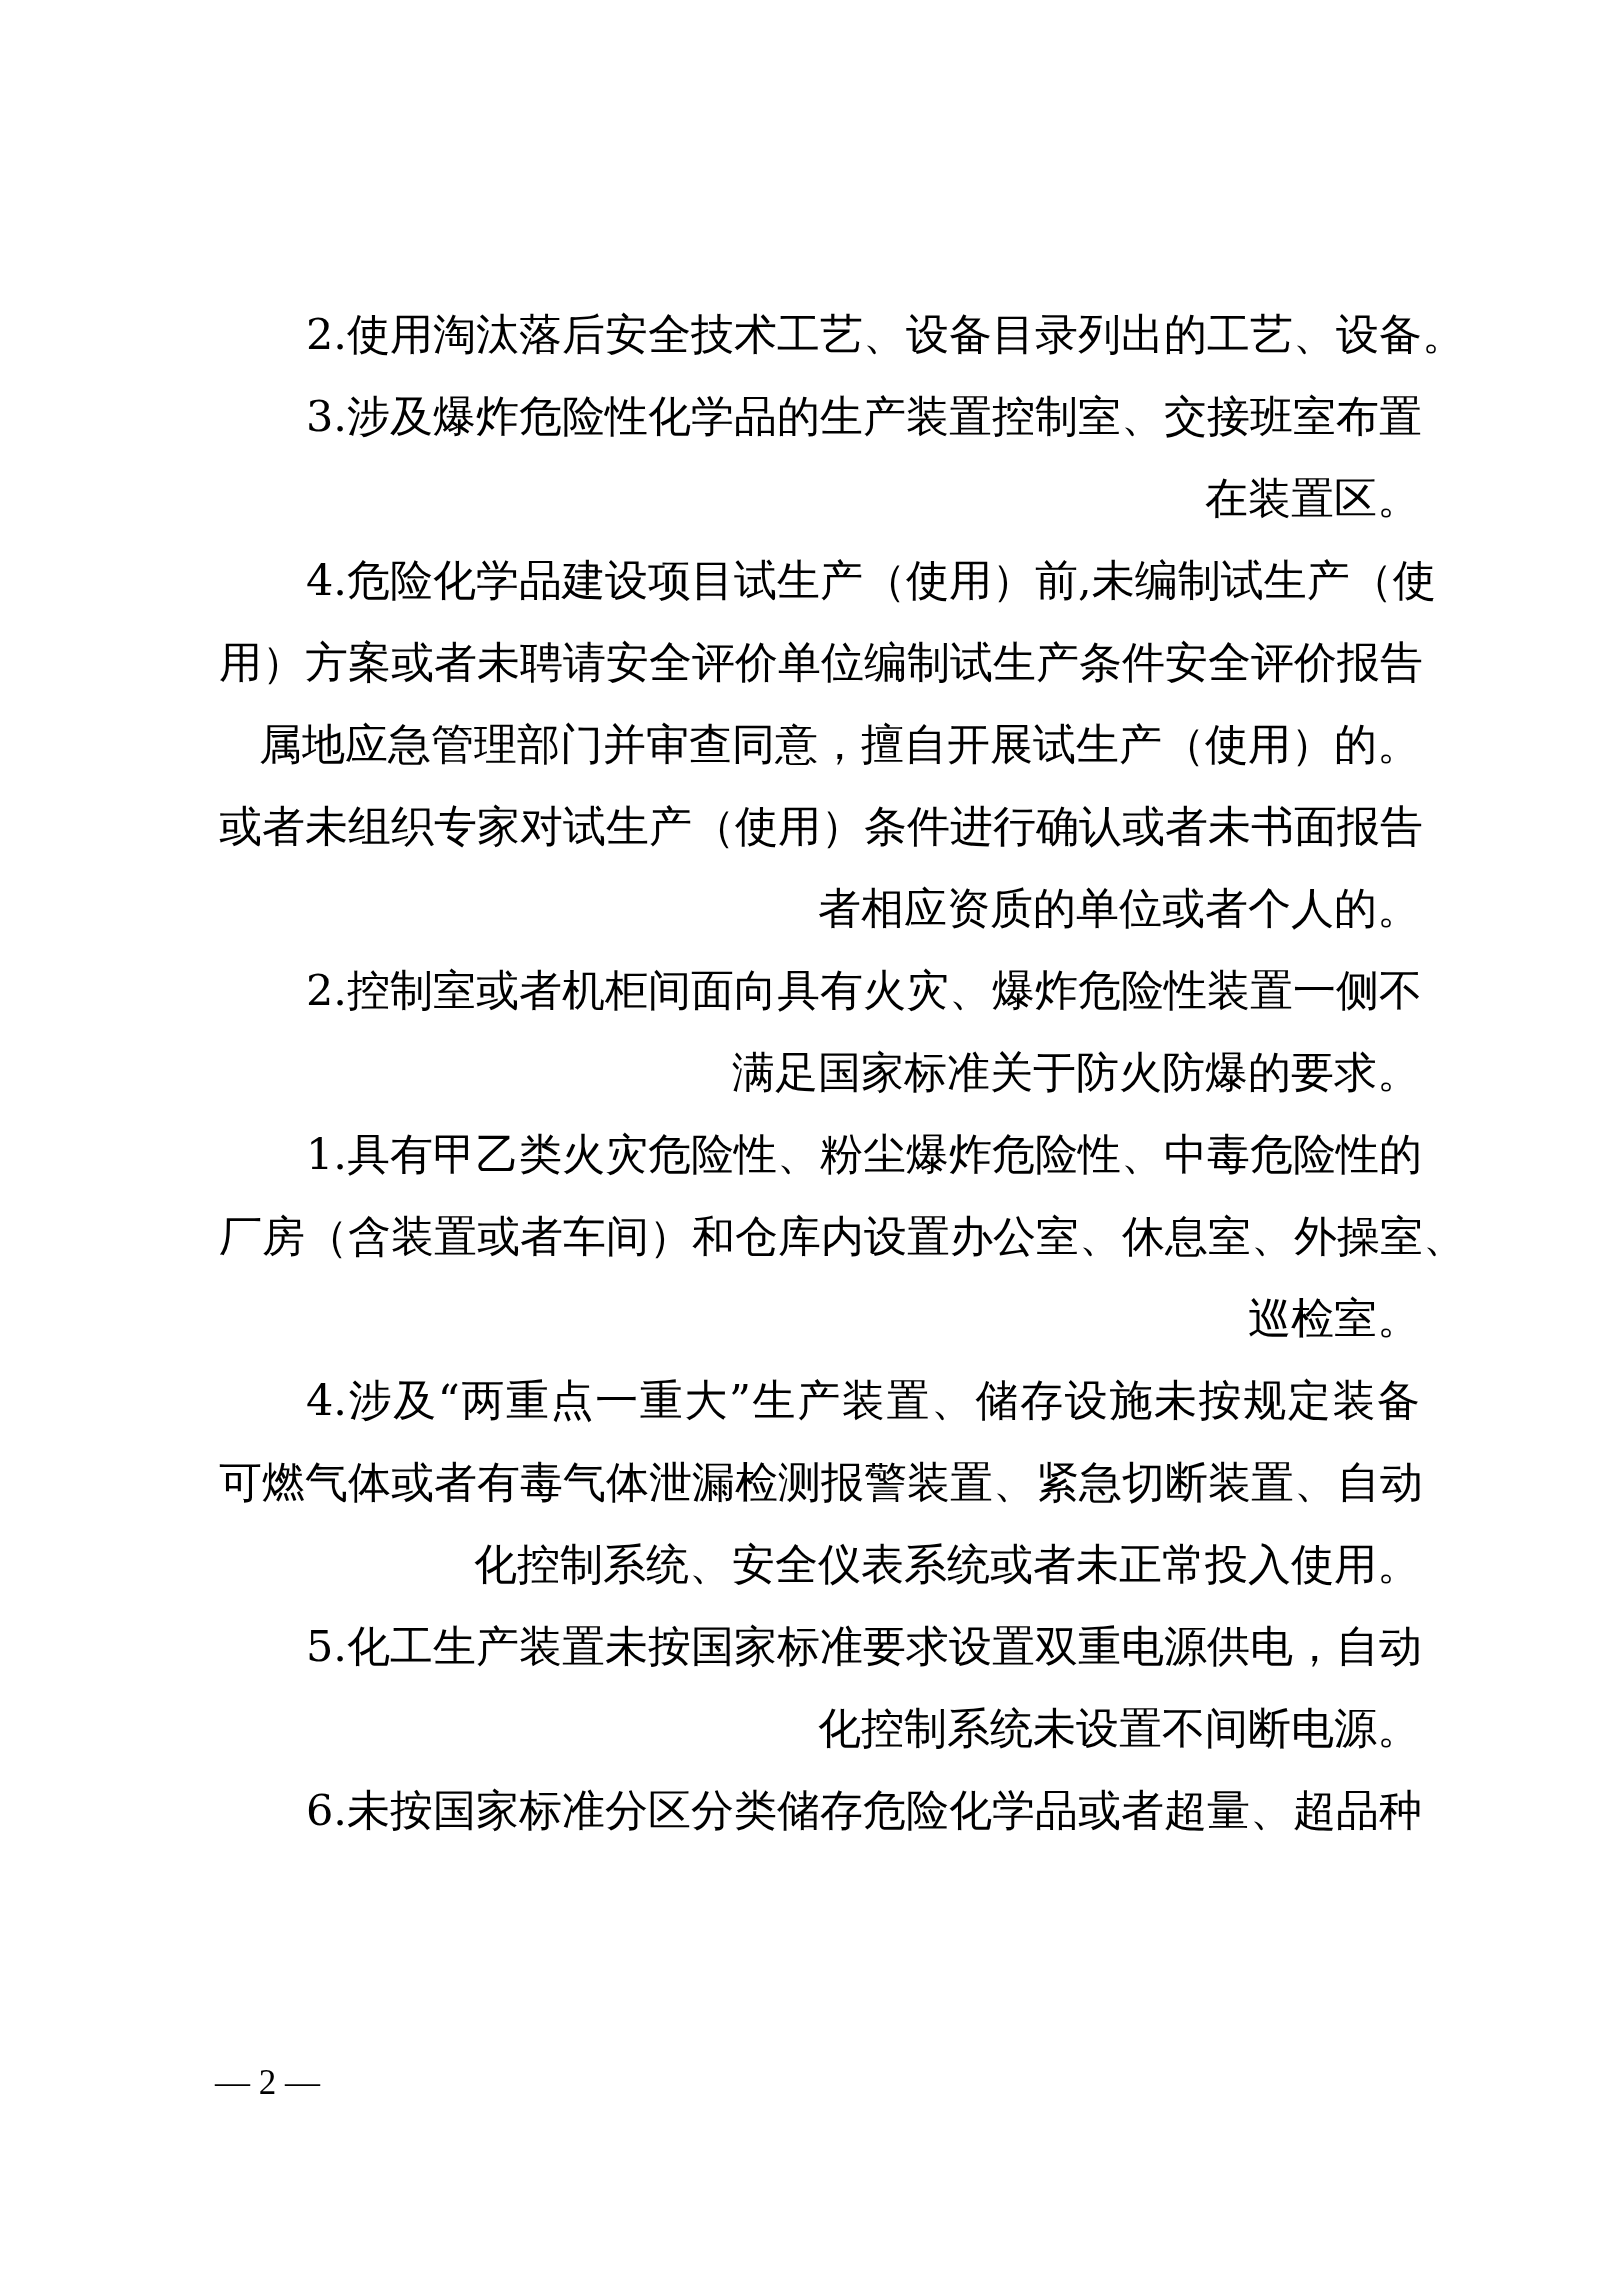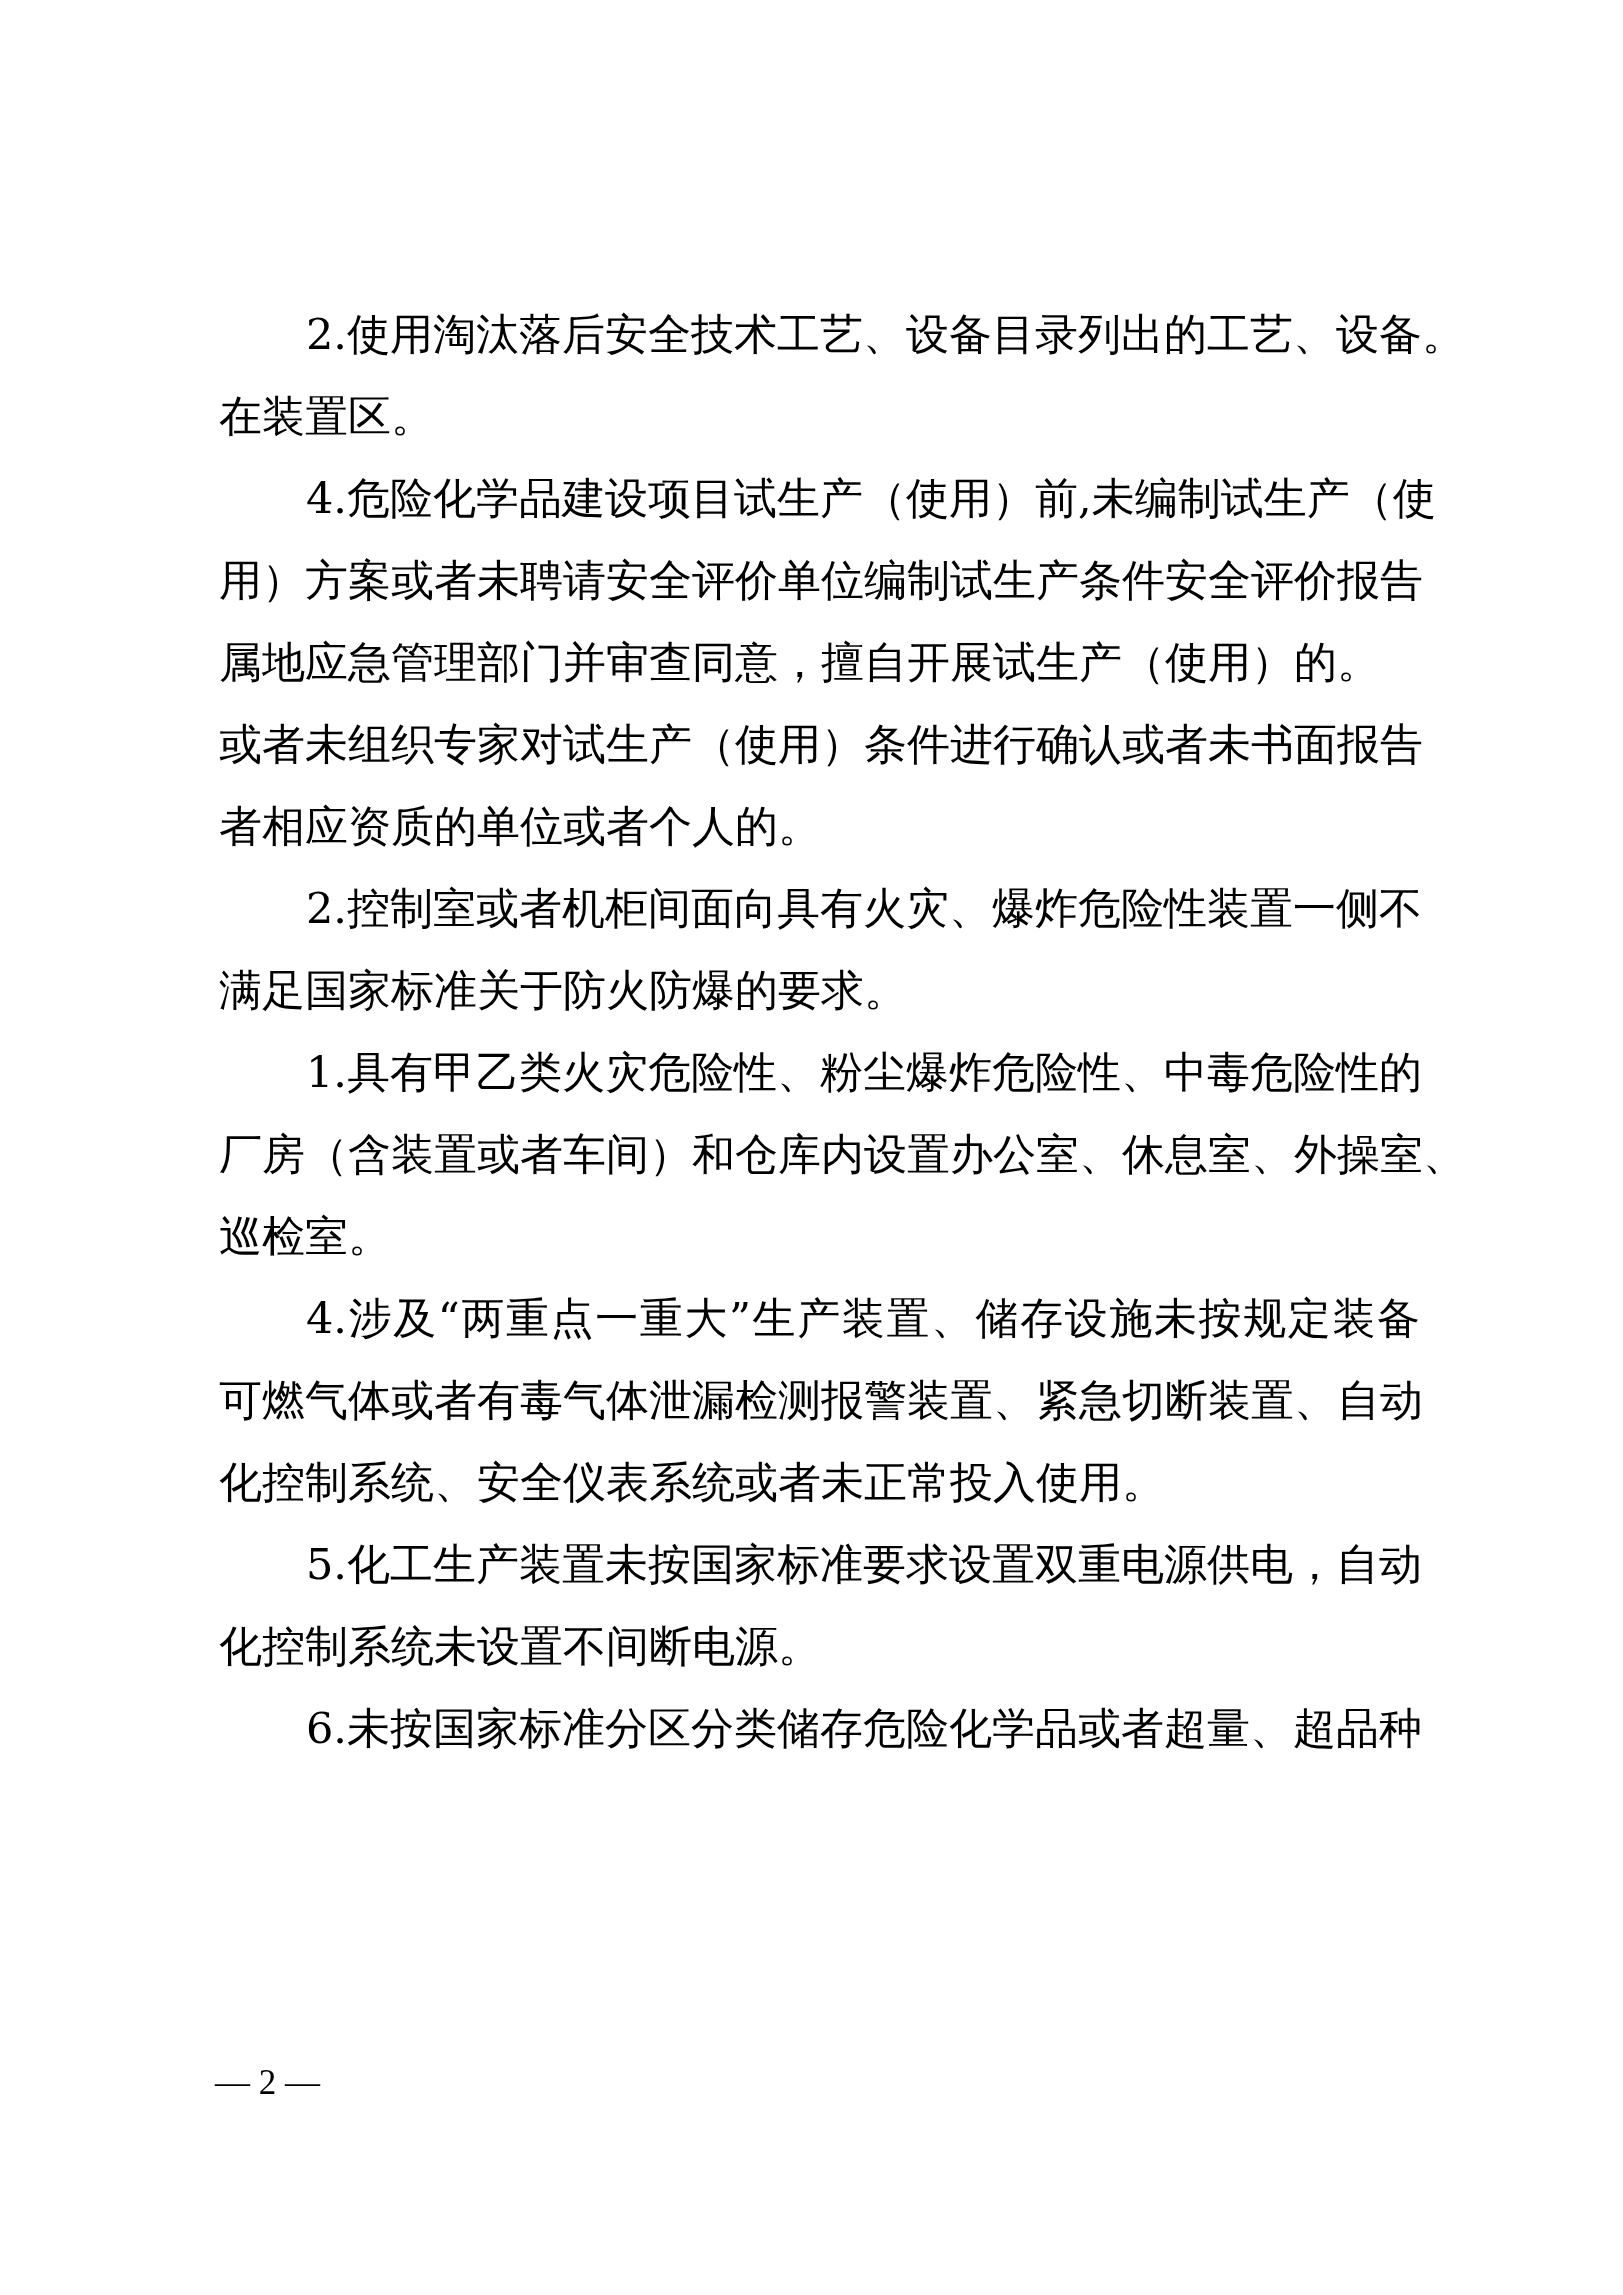--- a/index.html
+++ b/index.html
@@ -34,21 +34,21 @@
     line-height: 82px;
     font-size: 43px;
     white-space: nowrap;
     overflow: visible;
   }
   .line.full {
     text-align: justify;
     text-align-last: justify;
   }
   .line.last {
-    text-align: left;
+    text-align: right;
   }
   .line.indent {
     padding-left: 87px;
   }
   .line.heading-indent {
     padding-left: 95px;
   }
   .page-number {
     position: absolute;
     left: 215px;
@@ -58,20 +58,21 @@
     font-family: "Liberation Serif", "DejaVu Serif", serif;
     white-space: pre;
   }
 </style>
 </head>
 <body>
 
 <div class="page">
   <div class="body-text">
     <div class="line indent full">2.使用淘汰落后安全技术工艺、设备目录列出的工艺、设备。</div>
+    <div class="line indent full">3.涉及爆炸危险性化学品的生产装置控制室、交接班室布置</div>
     <div class="line last">在装置区。</div>
     <div class="line indent full">4.危险化学品建设项目试生产（使用）前,未编制试生产（使</div>
     <div class="line full">用）方案或者未聘请安全评价单位编制试生产条件安全评价报告</div>
     <div class="line last">属地应急管理部门并审查同意，擅自开展试生产（使用）的。</div>
     <div class="line full">或者未组织专家对试生产（使用）条件进行确认或者未书面报告</div>
     <div class="line last">者相应资质的单位或者个人的。</div>
     <div class="line indent full">2.控制室或者机柜间面向具有火灾、爆炸危险性装置一侧不</div>
     <div class="line last">满足国家标准关于防火防爆的要求。</div>
     <div class="line indent full">1.具有甲乙类火灾危险性、粉尘爆炸危险性、中毒危险性的</div>
     <div class="line full">厂房（含装置或者车间）和仓库内设置办公室、休息室、外操室、</div>

